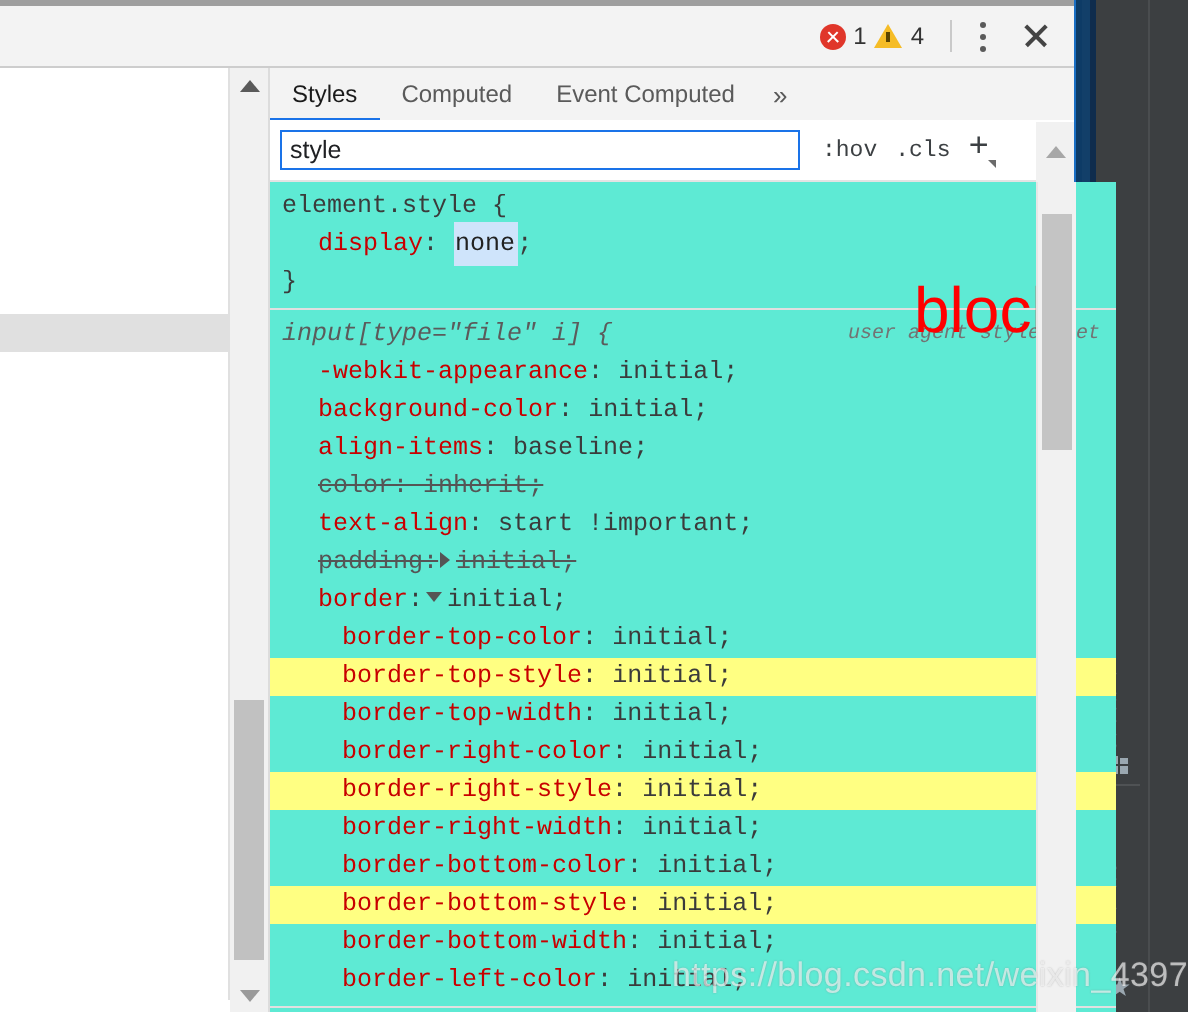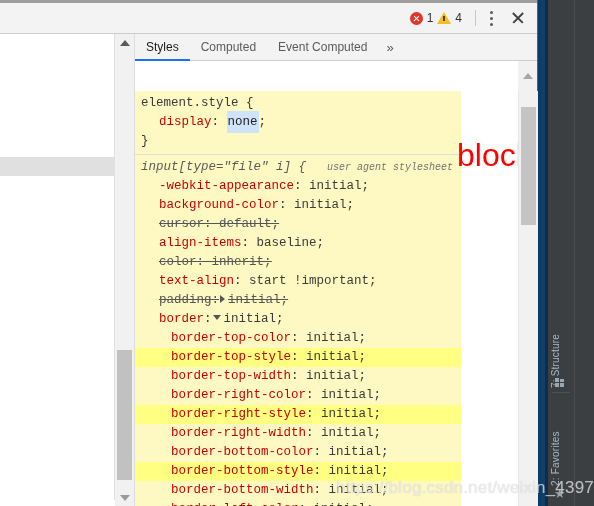--- a/index.html
+++ b/index.html
@@ -330,22 +330,22 @@
     right: -4px; bottom: -3px;
     width: 0; height: 0;
     border-left: 4px solid transparent;
     border-top: 4px solid #6b6b6b;
   }
 
   
   .styles-content {
     position: absolute;
     left: 0; top: 57px;
-    width: 326px; height: 415px;
-    background: #fef9c3;
+    width: 423px; height: 415px;
+    background: #5eead4;
     overflow: hidden;
     font-family: "Liberation Mono", monospace;
   }
 
   .rule-block {
     border-bottom: 1px solid #e0e0e0;
     padding: 3px 0 3px 0;
   }
   .css-line {
     height: 19px;
@@ -527,32 +527,39 @@
           <span>Computed</span>
         </div>
         <div class="tab">
           <span>Event Computed</span>
         </div>
         <div class="tab-overflow">
           <span>»</span>
         </div>
       </div>
 
+      <div class="filterbar">
+        <input class="filter-input" type="text" placeholder="Filter" value="style" style="">
+        <div class="filter-actions">
+          <span>:hov</span>
+          <span>.cls</span>
+          <span class="plus-btn">+</span>
+        </div>
+      </div>
 
       <div class="styles-content" id="styles-content">
           <div class="rule-block">
             <div class="css-line"><span class="sel">element.style {</span></div>
             <div class="css-line indent1"><span class="prop">display</span><span class="val">:</span><span class="val"> </span><span class="val sel-val">none</span><span class="val">;</span></div>
             <div class="css-line"><span class="sel">}</span></div>
           </div>
           <div class="rule-block">
             <div class="css-line"><span class="sel sel-ua">input[type="file" i] {</span><span class="ua-label">user agent stylesheet</span></div>
             <div class="css-line indent1"><span class="prop">-webkit-appearance</span><span class="val">:</span><span class="val"> </span><span class="val">initial</span><span class="val">;</span></div>
             <div class="css-line indent1"><span class="prop">background-color</span><span class="val">:</span><span class="val"> </span><span class="val">initial</span><span class="val">;</span></div>
-            <div class="css-line indent1 strike"><span class="prop">cursor</span><span class="val">:</span><span class="val"> </span><span class="val">default</span><span class="val">;</span></div>
             <div class="css-line indent1"><span class="prop">align-items</span><span class="val">:</span><span class="val"> </span><span class="val">baseline</span><span class="val">;</span></div>
             <div class="css-line indent1 strike"><span class="prop">color</span><span class="val">:</span><span class="val"> </span><span class="val">inherit</span><span class="val">;</span></div>
             <div class="css-line indent1"><span class="prop">text-align</span><span class="val">:</span><span class="val"> </span><span class="val">start !important</span><span class="val">;</span></div>
             <div class="css-line indent1 strike"><span class="prop">padding</span><span class="val">:</span><span class="tri-inline-r"></span><span class="val">initial</span><span class="val">;</span></div>
             <div class="css-line indent1"><span class="prop">border</span><span class="val">:</span><span class="tri-inline-d"></span><span class="val">initial</span><span class="val">;</span></div>
             <div class="css-line indent2"><span class="prop">border-top-color</span><span class="val">:</span><span class="val"> </span><span class="val">initial</span><span class="val">;</span></div>
             <div class="css-line indent2 hl"><span class="prop">border-top-style</span><span class="val">:</span><span class="val"> </span><span class="val">initial</span><span class="val">;</span></div>
             <div class="css-line indent2"><span class="prop">border-top-width</span><span class="val">:</span><span class="val"> </span><span class="val">initial</span><span class="val">;</span></div>
             <div class="css-line indent2"><span class="prop">border-right-color</span><span class="val">:</span><span class="val"> </span><span class="val">initial</span><span class="val">;</span></div>
             <div class="css-line indent2 hl"><span class="prop">border-right-style</span><span class="val">:</span><span class="val"> </span><span class="val">initial</span><span class="val">;</span></div>

